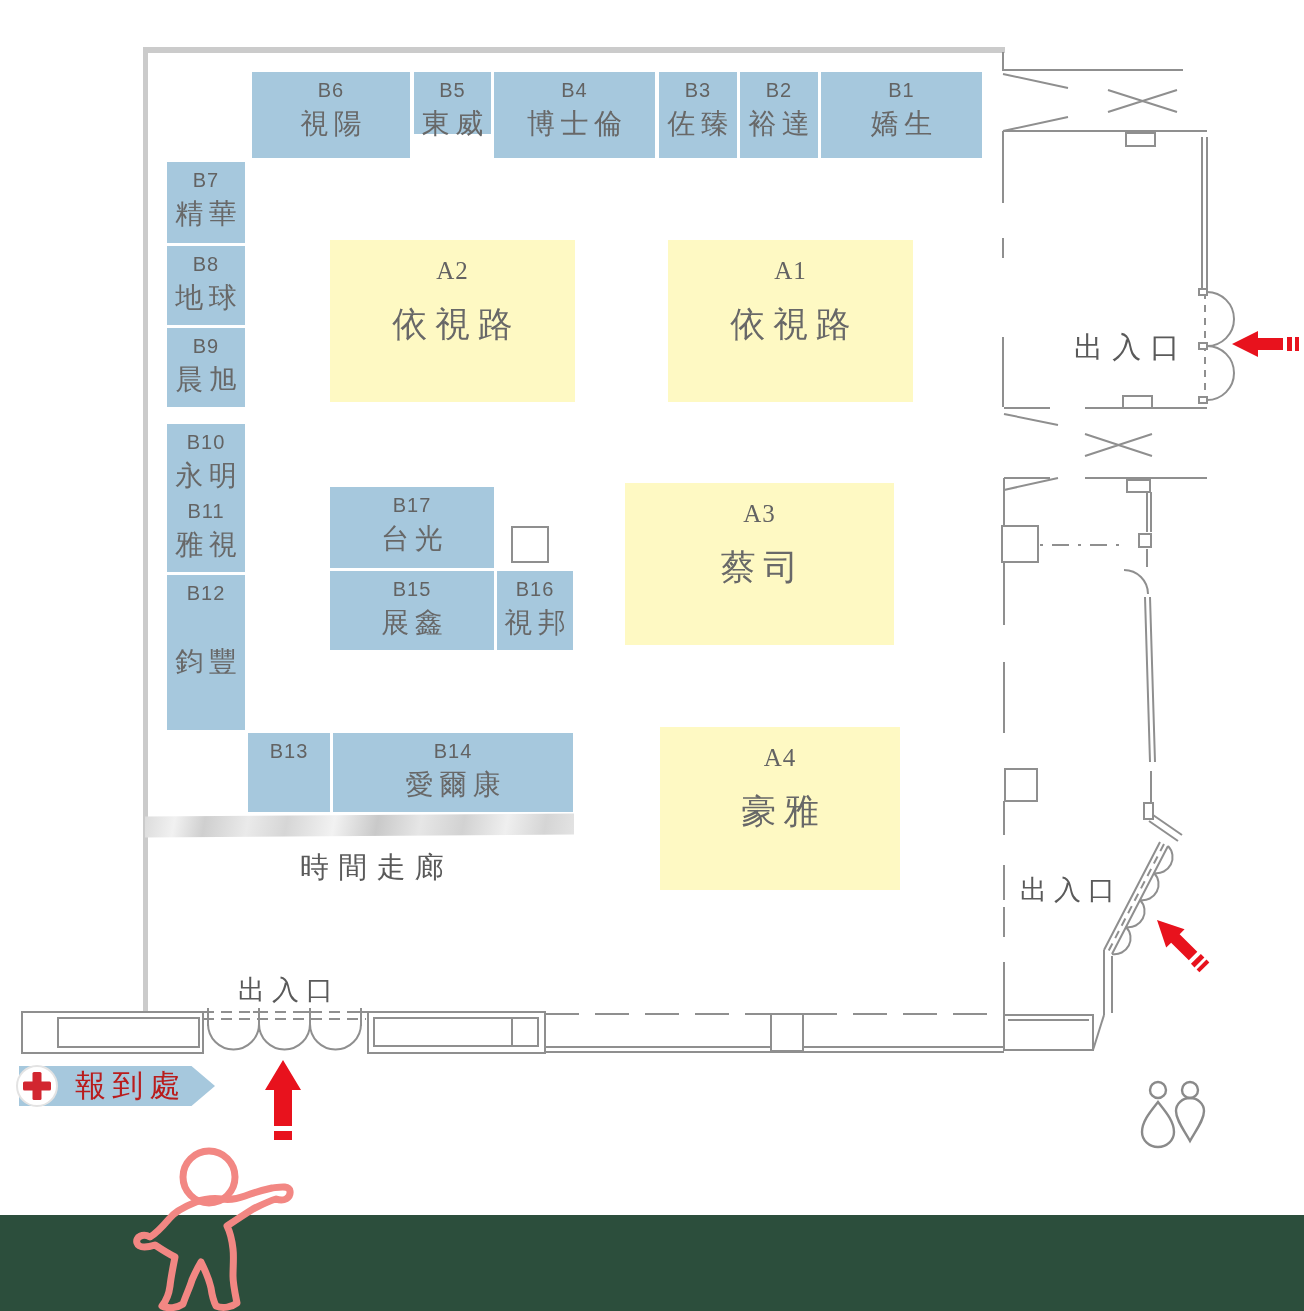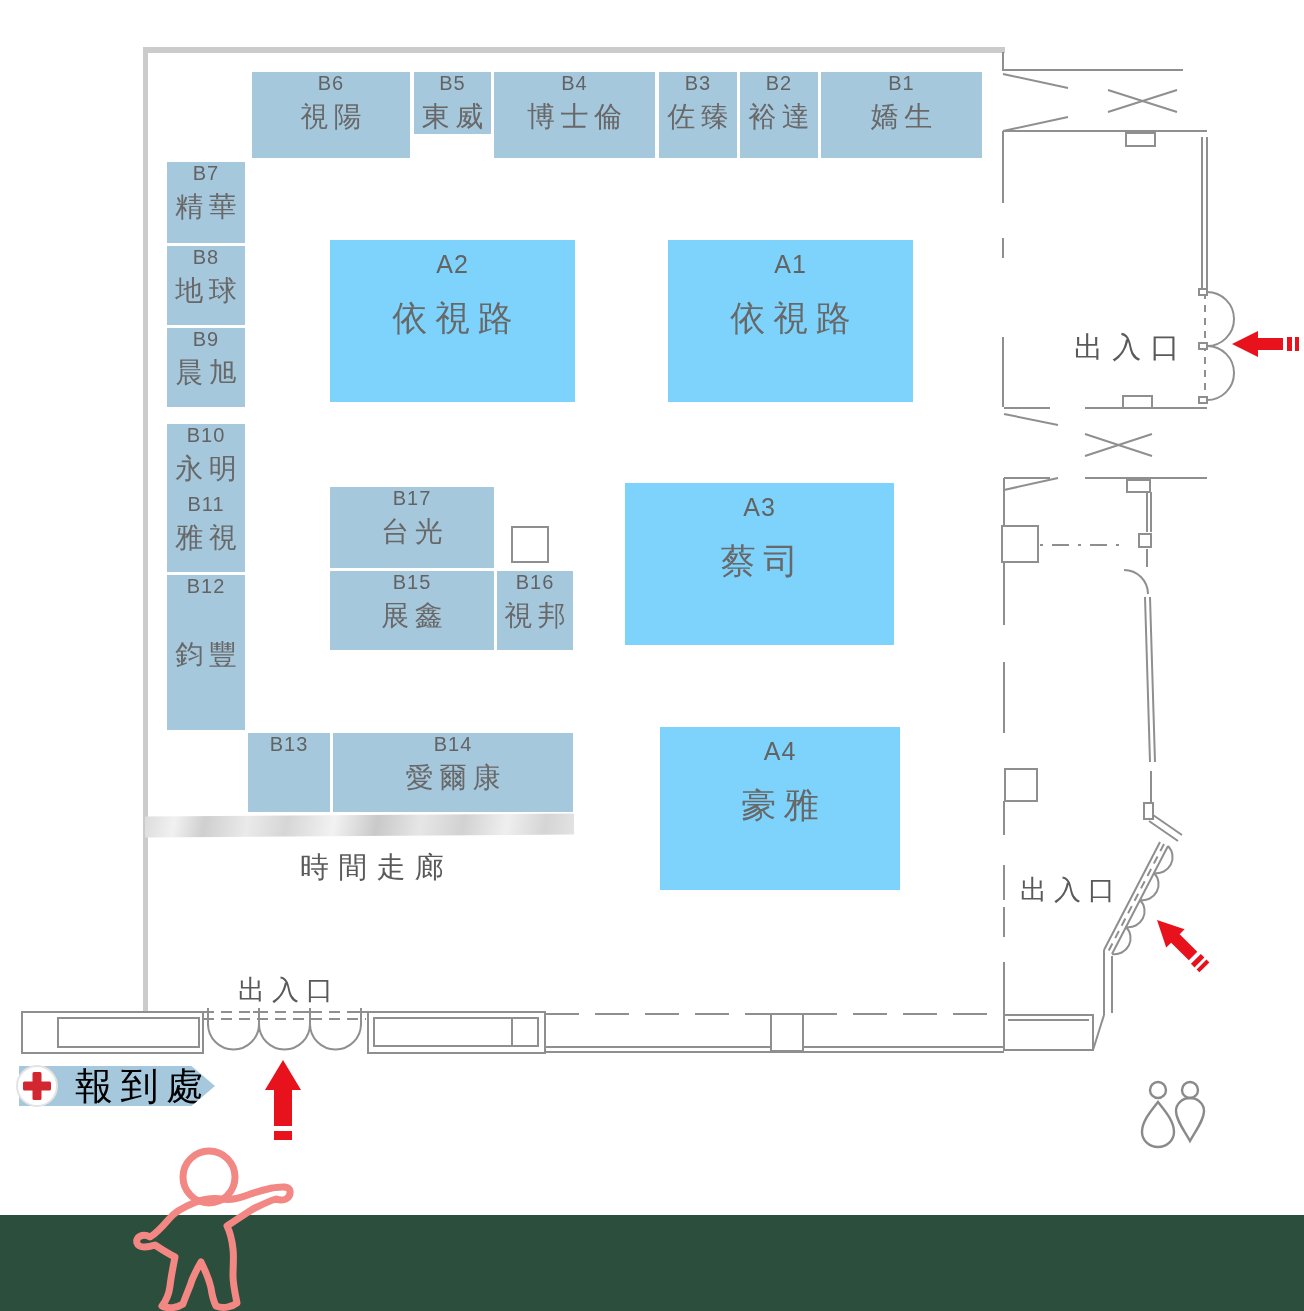--- a/index.html
+++ b/index.html
@@ -2,39 +2,39 @@
 <html><head>
 <meta charset="utf-8">
 <style>
   html,body{margin:0;padding:0;background:#fff;}
   body{font-family:"Liberation Sans","DejaVu Sans",sans-serif;}
   #stage{position:relative;width:1304px;height:1311px;overflow:hidden;background:#fff;}
   .abs{position:absolute;}
   
   .wall{background:#cbcbcb;}
   
-  .booth{position:absolute;display:flex;flex-direction:column;align-items:center;box-sizing:border-box;color:#666;}
+  .booth{position:absolute;display:flex;flex-direction:column;align-items:center;box-sizing:border-box;padding-top:7px;color:#666;}
   .booth.blue{background:#a6c8dd;}
-  .booth.red{background:#7dd3fc;}
+  .booth.red{background:#fef9c3;font-family:Liberation Serif, serif;}
   .bid{font-size:20px;color:#636363;letter-spacing:1px;}
   .bname{font-size:28px;margin-top:3px;letter-spacing:.2em;text-indent:.2em;color:#686868;}
   .booth.red .bid{font-size:25px;margin-top:10px;}
   .booth.red .bname{font-size:35px;margin-top:16px;letter-spacing:.22em;text-indent:.22em;}
   .booth.spread .bname{margin-top:38px;font-family:Liberation Mono, monospace;}
   
   .empty-stand{background:#fff;border:2px solid #8f8f8f;box-sizing:border-box;}
   
   .maplabel{position:absolute;color:#5a5a5a;white-space:nowrap;}
   .lbl-lg{font-size:29px;letter-spacing:.32em;}
   .lbl-md{font-size:27px;letter-spacing:.26em;}
   
   .marble{background:linear-gradient(100deg,#dcdcdc 0%,#f1f1f1 7%,#cfcfcf 14%,#eaeaea 24%,#d6d6d6 33%,#f2f2f2 44%,#c9c9c9 54%,#e6e6e6 64%,#d2d2d2 74%,#efefef 84%,#d5d5d5 93%,#e3e3e3 100%);transform:skewY(-0.4deg);}
   
   .banner{background:#a6c8dd;clip-path:polygon(0 0,88% 0,100% 50%,88% 100%,0 100%);display:flex;align-items:center;}
-  .banner span{margin-left:56px;font-size:38px;letter-spacing:.2em;color:#000000;}
+  .banner span{margin-left:56px;font-size:31px;letter-spacing:.2em;color:#b91c1c;}
   
   .footer-band{background:#2c4e3c;}
   svg.overlay{position:absolute;left:0;top:0;pointer-events:none;}
 </style>
 </head>
 <body>
 
 <div id="stage">
 
   <div class="abs wall" style="left:145px;top:47px;width:860px;height:6px;"></div>

